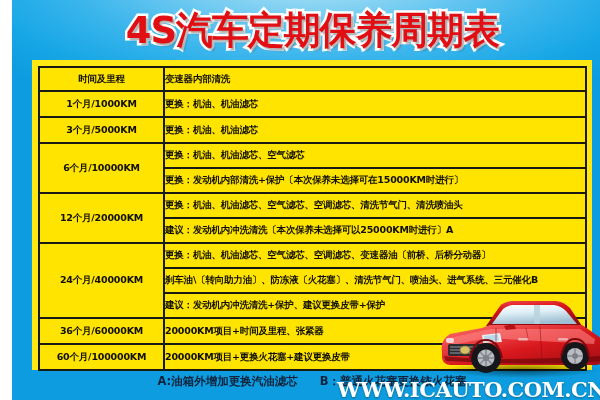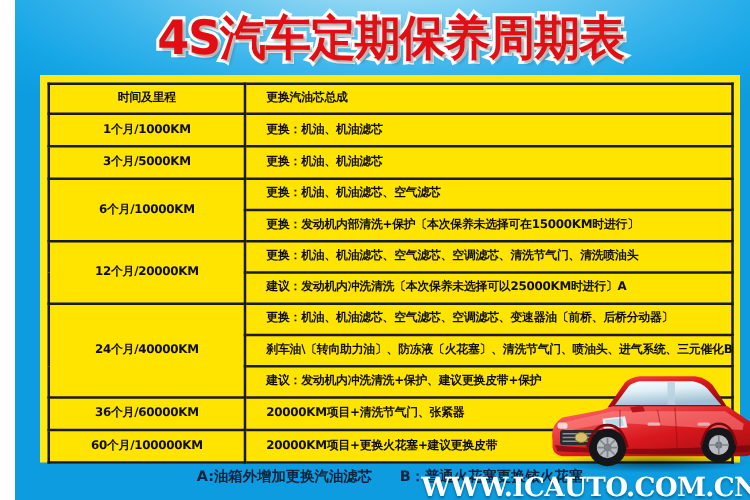--- a/index.html
+++ b/index.html
@@ -62,21 +62,21 @@
   table.sched {
     width: 100%;
     height: 100%;
     border-collapse: collapse;
     table-layout: fixed;
     background: #ffe400;
   }
   table.sched td {
     border: 2px solid #1a1a14;
     background: #ffe400;
-    padding: 0 16px;
+    padding: 0 0;
     vertical-align: middle;
     color: #100f08;
     font-size: 9.5px;
     font-weight: bold;
     line-height: 1.15;
     white-space: nowrap;
     letter-spacing: -0.2px;
   }
   td.col-when {
     width: 123px;
@@ -149,21 +149,21 @@
 
   <div id="title-bar">
     <div id="poster-title">4S汽车定期保养周期表</div>
   </div>
 
   <div id="panel">
     <table class="sched">
       <tbody>
         <tr class="head">
           <td class="col-when">时间及里程</td>
-          <td class="col-head">更换汽油芯总成</td>
+          <td class="col-head">变速器内部清洗</td>
         </tr>
 
         <tr class="r1">
           <td class="col-when">1个月/1000KM</td>
           <td>更换：机油、机油滤芯</td>
         </tr>
 
         <tr class="r2">
           <td class="col-when">3个月/5000KM</td>
           <td>更换：机油、机油滤芯</td>
@@ -191,21 +191,21 @@
         </tr>
         <tr class="sub">
           <td>刹车油\〔转向助力油〕、防冻液〔火花塞〕、清洗节气门、喷油头、进气系统、三元催化B</td>
         </tr>
         <tr class="sub">
           <td>建议：发动机内冲洗清洗+保护、建议更换皮带+保护</td>
         </tr>
 
         <tr class="tail">
           <td class="col-when">36个月/60000KM</td>
-          <td>20000KM项目+清洗节气门、张紧器</td>
+          <td>20000KM项目+时间及里程、张紧器</td>
         </tr>
 
         <tr class="tail">
           <td class="col-when">60个月/100000KM</td>
           <td>20000KM项目+更换火花塞+建议更换皮带</td>
         </tr>
       </tbody>
     </table>
   </div>
 

